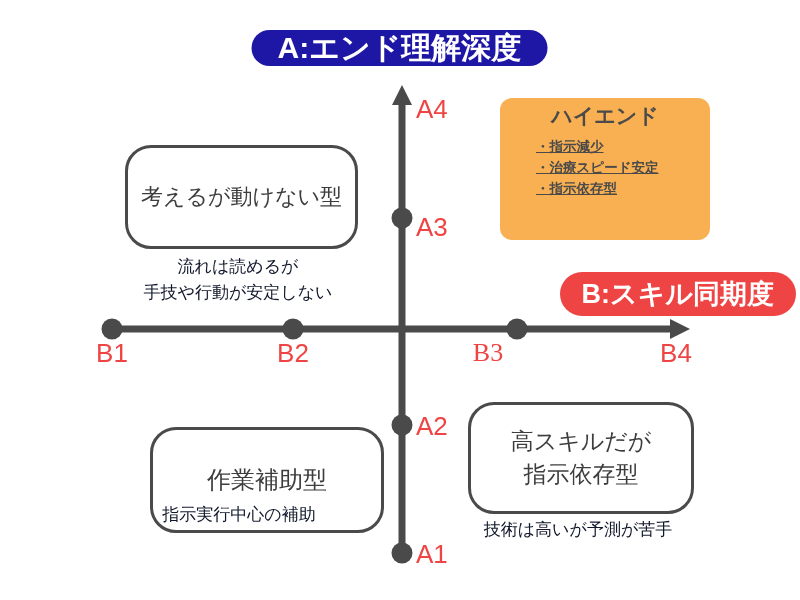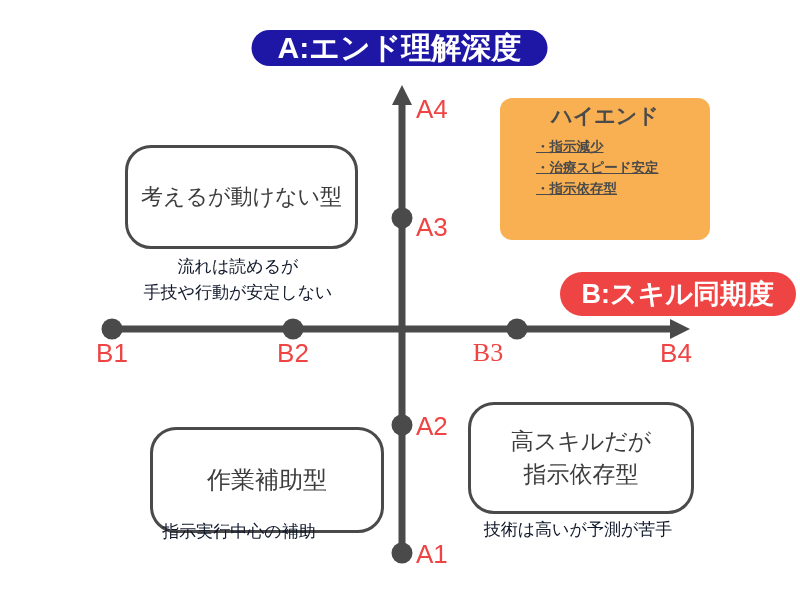--- a/index.html
+++ b/index.html
@@ -39,21 +39,21 @@
     background:#ffffff;border:3px solid #4A4A4A;border-radius:26px;
     display:flex;flex-direction:column;align-items:center;justify-content:center;
     color:#3D3D3D;text-align:center;
   }
   .qbox-tl{left:125px;top:145px;width:227px;height:98px;font-size:22px;}
   .qbox-bl{left:125px;top:427px;width:228px;height:100px;font-size:24px;margin-left:25px;}
   .qbox-br{left:468px;top:402px;width:220px;height:106px;font-size:23px;line-height:1.45;}
   
   .caption{color:#0f172a;font-size:17px;text-align:center;line-height:1.55;}
   .cap-tl{left:113px;top:254px;width:250px;}
-  .cap-bl{left:113px;top:519px;width:252px;}
+  .cap-bl{left:113px;top:502px;width:252px;}
   .cap-br{left:458px;top:517px;width:240px;}
   
   .highlight{
     left:500px;top:98px;width:210px;height:142px;background:#F9B052;border-radius:12px;
     color:#4A4A4A;box-sizing:border-box;padding-top:3px;
   }
   .highlight .h-title{font-size:21px;font-weight:700;text-align:center;line-height:1.42;}
   .highlight .h-bullets{margin-top:6px;padding-left:36px;font-size:13.5px;font-weight:600;line-height:1.55;text-decoration:underline;}
   .highlight .h-bullets div{white-space:nowrap;}
 </style>

